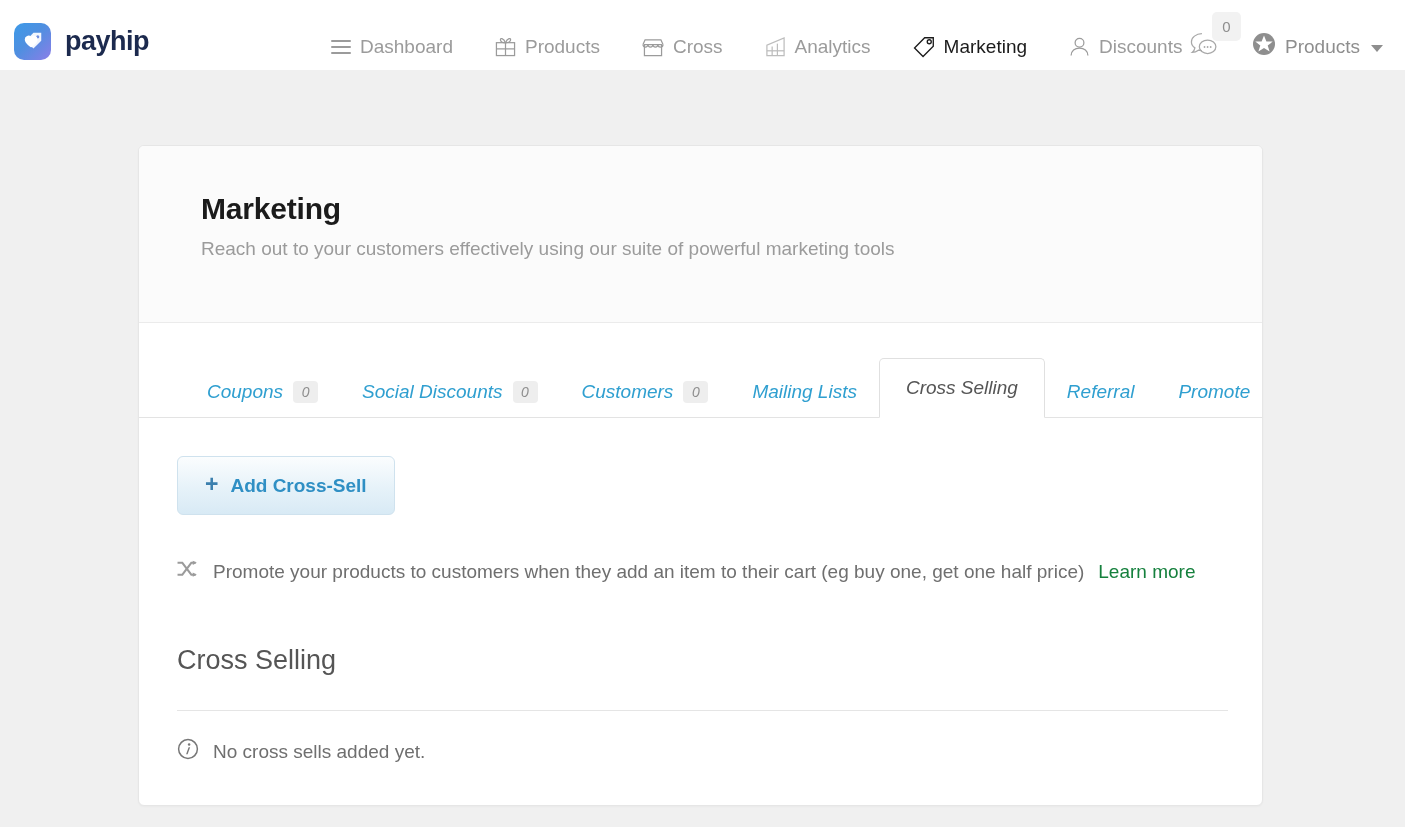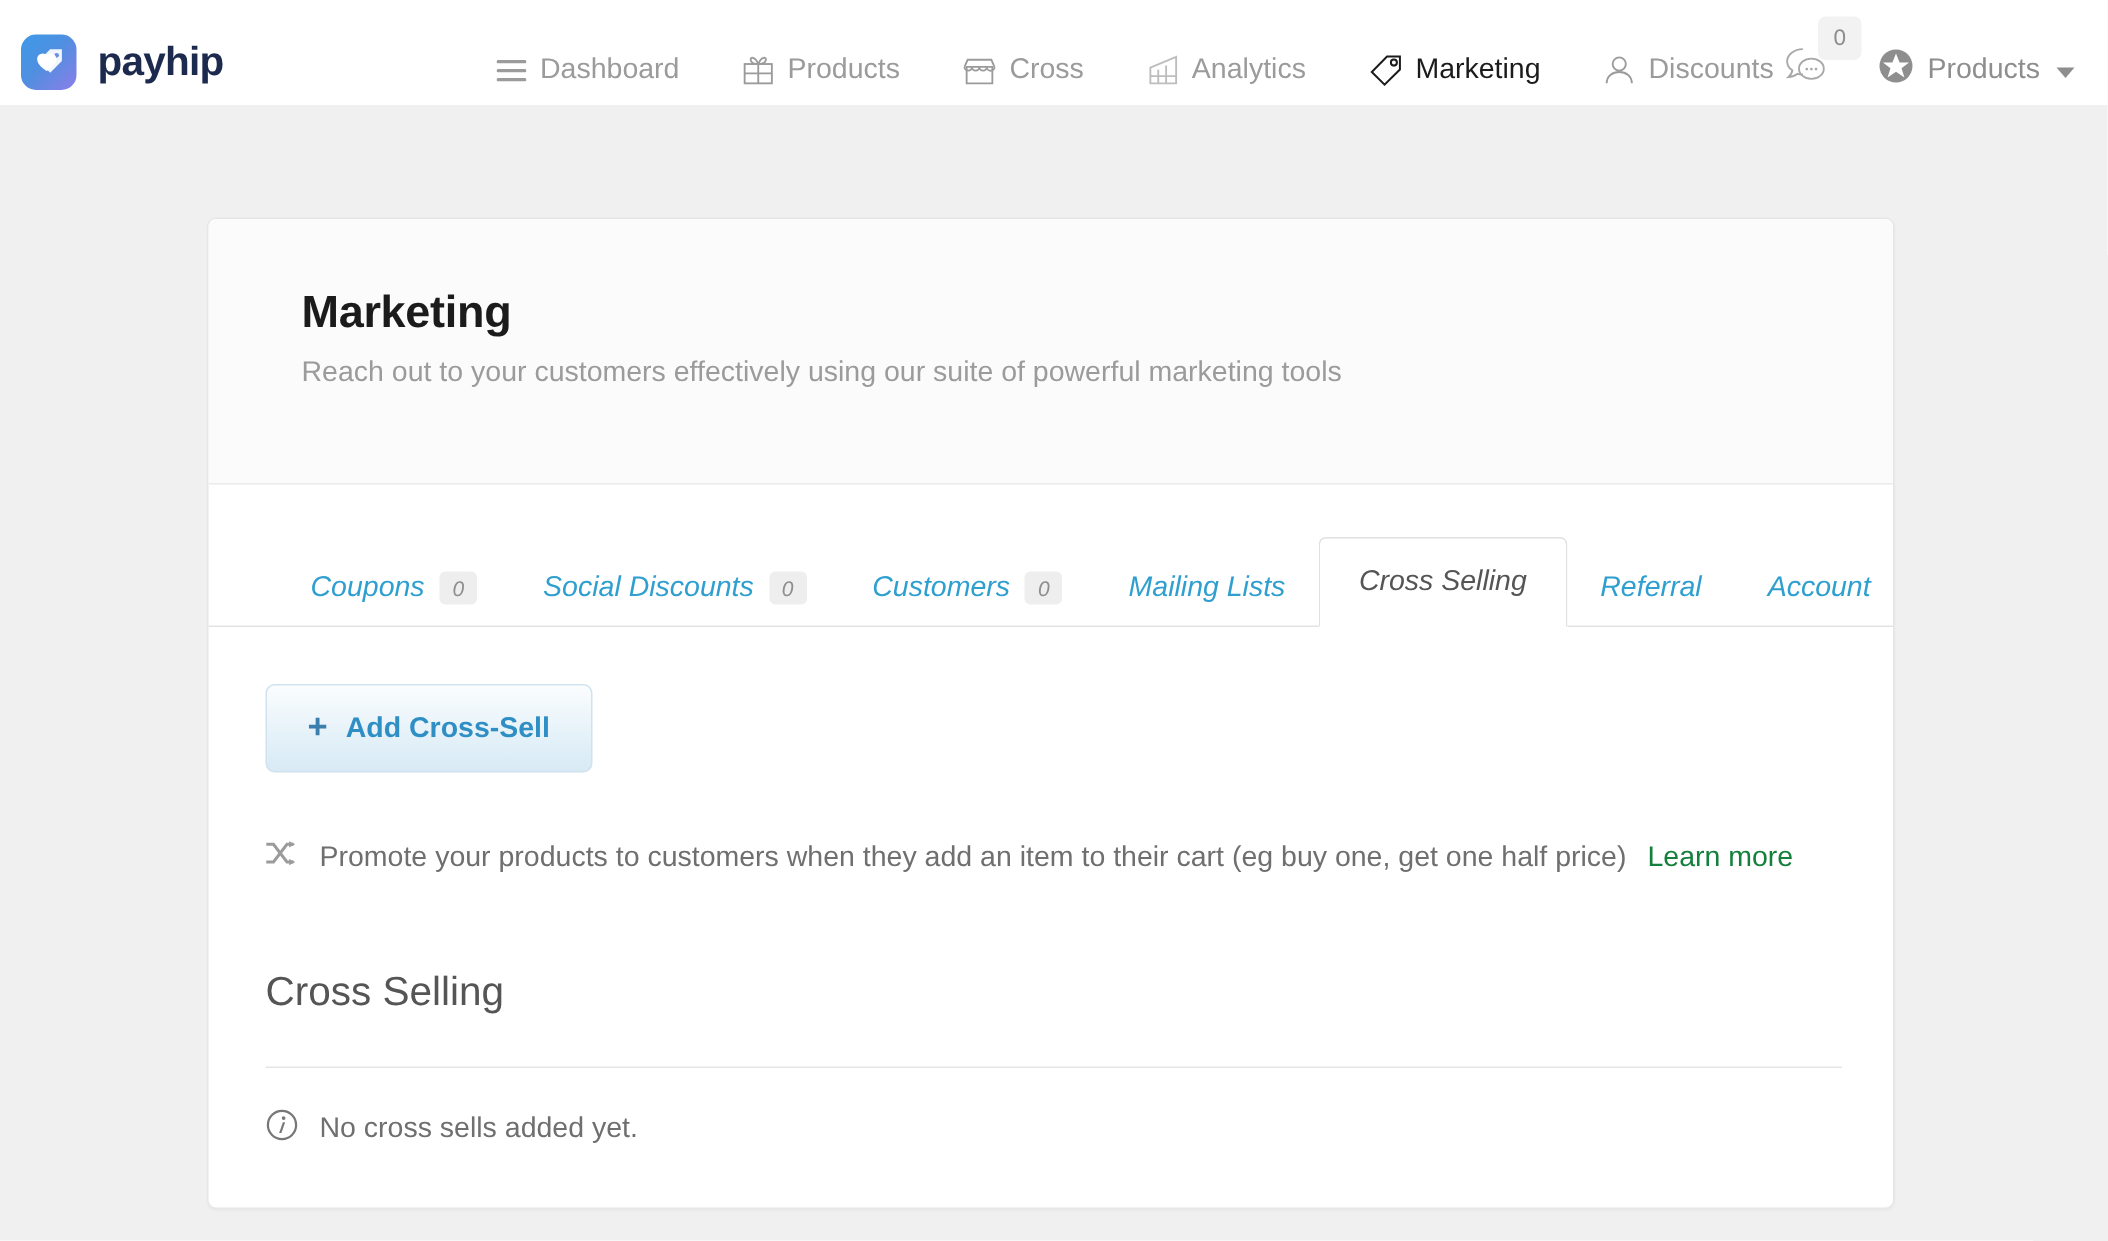--- a/index.html
+++ b/index.html
@@ -305,21 +305,21 @@
 
     <div class="tab active">
       <span>Cross Selling</span>
     </div>
 
     <div class="tab">
       <span>Referral</span>
     </div>
 
     <div class="tab">
-      <span>Account</span>
+      <span>Promote</span>
     </div>
 
   </div>
 
   <div class="card-body">
 
     <div class="btn-add">
       <span class="plus">+</span>
       <span>Add Cross-Sell</span>
     </div>

